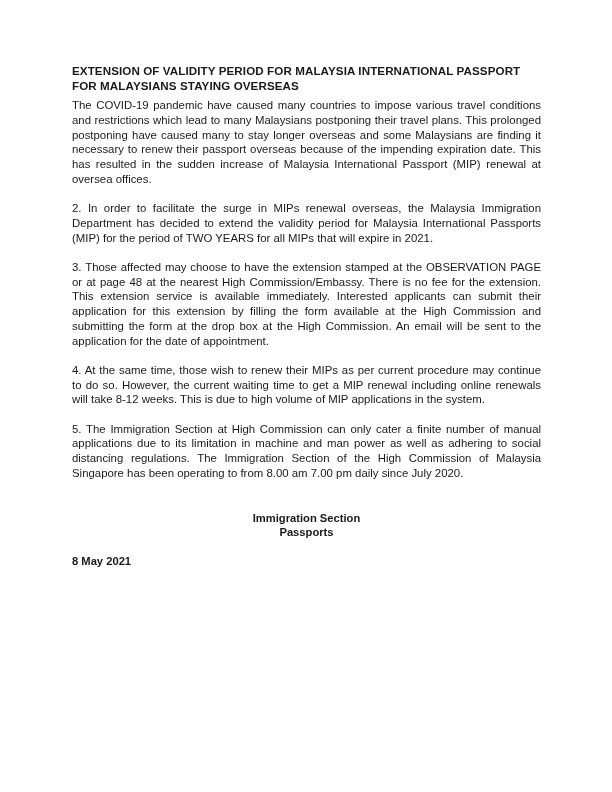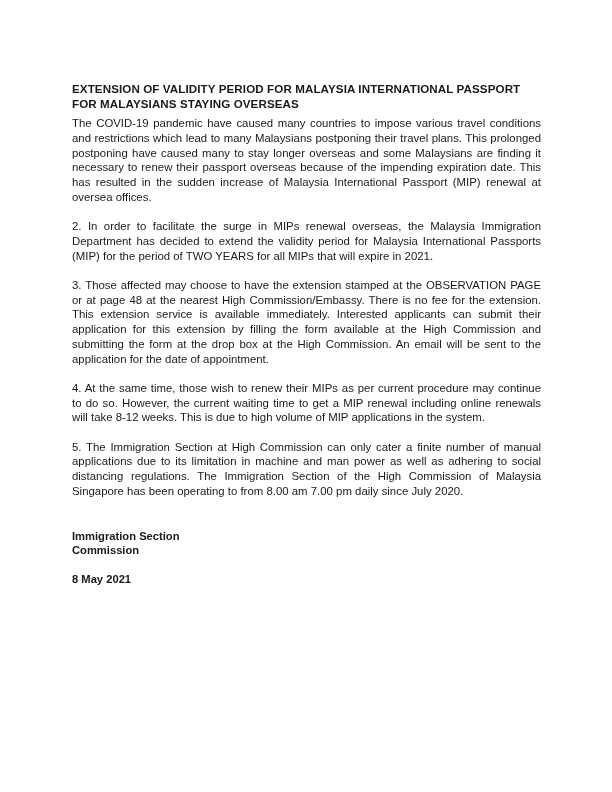--- a/index.html
+++ b/index.html
@@ -1,45 +1,45 @@
 <!DOCTYPE html>
 <html><head>
   <meta charset="utf-8">
   <style>
     html, body { margin: 0; padding: 0; background: #ffffff; }
     body { width: 612px; height: 792px; position: relative; overflow: hidden; }
     .page {
-      position: absolute; left: 72px; top: 81px; width: 469px;
+      position: absolute; left: 72px; top: 63px; width: 469px;
       font-family: "Liberation Sans", sans-serif; color: #1a1a1a;
     }
     .title {
       font-weight: bold; font-size: 11.6px; line-height: 15px; margin: 0 0 5px 0;
       letter-spacing: 0.1px;
     }
     .para {
       font-size: 11.4px; line-height: 14.75px; text-align: justify; margin: 0 0 14.5px 0;
     }
     .para.first { }
-    .sign { margin-top: 30px; font-weight: bold; font-size: 11.2px; line-height: 14.8px; }
+    .sign { margin-top: 30px; font-weight: bold; font-size: 11.2px; line-height: 14.8px; text-align: center; }
     .sign div { white-space: nowrap; }
     .date { margin-top: 14px; font-weight: bold; font-size: 11.2px; line-height: 14.8px; }
   </style>
 </head>
 <body>
 
 <div class="page">
   <div class="title">
     <div>EXTENSION OF VALIDITY PERIOD FOR MALAYSIA INTERNATIONAL PASSPORT</div>
     <div>FOR MALAYSIANS STAYING OVERSEAS</div>
   </div>
 
   <p class="para first">The COVID-19 pandemic have caused many countries to impose various travel conditions and restrictions which lead to many Malaysians postponing their travel plans. This prolonged postponing have caused many to stay longer overseas and some Malaysians are finding it necessary to renew their passport overseas because of the impending expiration date. This has resulted in the sudden increase of Malaysia International Passport (MIP) renewal at oversea offices.</p>
   <p class="para">2.  In order to facilitate the surge in MIPs renewal overseas, the Malaysia Immigration Department has decided to extend the validity period for Malaysia International Passports (MIP) for the period of TWO YEARS for all MIPs that will expire in 2021.</p>
   <p class="para">3.  Those affected may choose to have the extension stamped at the OBSERVATION PAGE or at page 48 at the nearest High Commission/Embassy. There is no fee for the extension. This extension service is available immediately. Interested applicants can submit their application for this extension by filling the form available at the High Commission and submitting the form at the drop box at the High Commission. An email will be sent to the application for the date of appointment.</p>
   <p class="para">4. At the same time, those wish to renew their MIPs as per current procedure may continue to do so. However, the current waiting time to get a MIP renewal including online renewals will take 8-12 weeks. This is due to high volume of MIP applications in the system.</p>
   <p class="para">5.  The Immigration Section at High Commission can only cater a finite number of manual applications due to its limitation in machine and man power as well as adhering to social distancing regulations. The Immigration Section of the High Commission of Malaysia Singapore has been operating to from 8.00 am 7.00 pm daily since July 2020.</p>
 
   <div class="sign">
     <div>Immigration Section</div>
-    <div>Commission</div>
+    <div>Passports</div>
   </div>
   <div class="date">8 May 2021</div>
 </div>
 
 </body></html>

